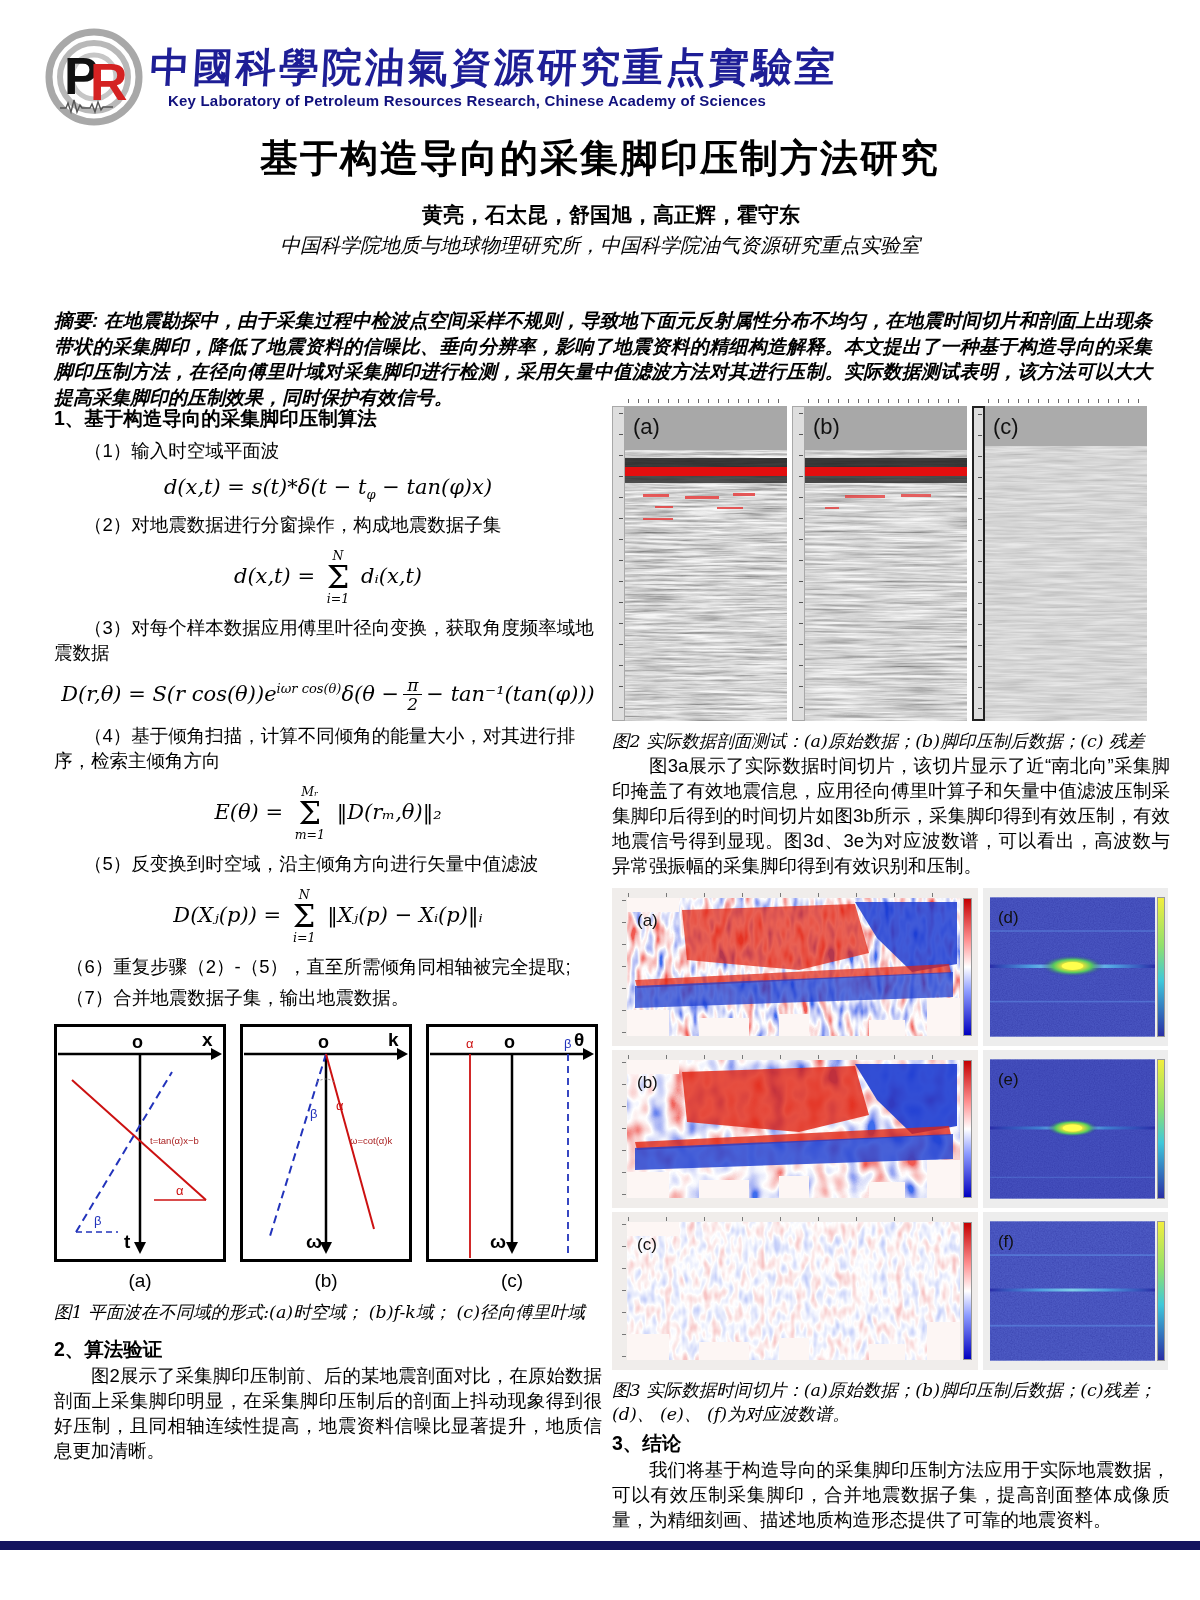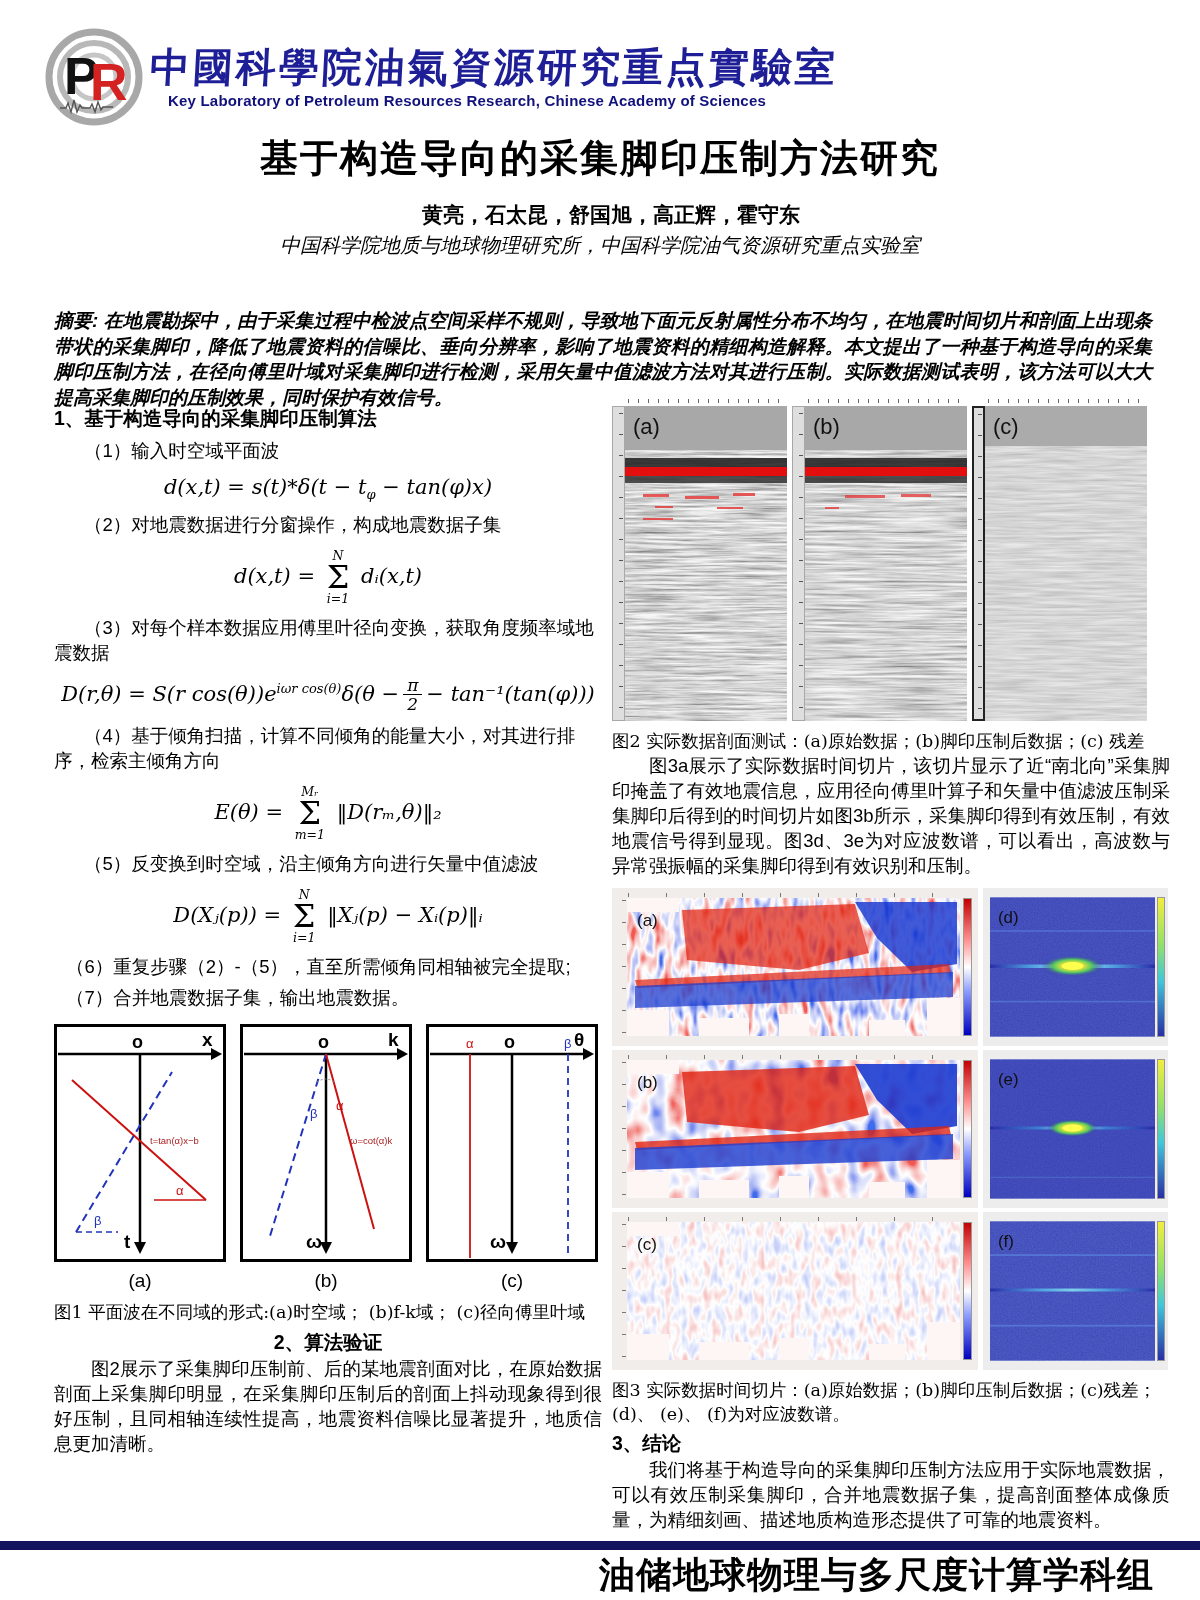--- a/index.html
+++ b/index.html
@@ -37,21 +37,21 @@
   .sg .lim { font-size:12.5px; line-height:13px; font-style:italic; }
   .sg .sum { font-size:32px; line-height:30px; font-style:normal; font-family:"DejaVu Serif", serif; }
   .frac { display:inline-flex; flex-direction:column; align-items:center; vertical-align:middle; margin:0 4px; }
   .frac .num { font-size:17px; line-height:17px; border-bottom:1.5px solid #000; padding:0 4px; }
   .frac .den { font-size:17px; line-height:18px; }
 
   
   .fig1 { display:flex; gap:14px; margin-top:14px; }
   .f1p  { width:172px; }
   .f1tag { text-align:center; font-size:19px; margin-top:4px; }
-  .caption { font-family:"DejaVu Serif", serif; font-size:17.5px; line-height:24px; margin-top:8px; }
+  .caption { font-family:"DejaVu Serif", serif; font-size:17.5px; line-height:24px; margin-top:8px;font-style:italic; }
   .caption.center { text-align:left; }
 
   
   .fig2 { display:flex; gap:5px; }
   .f2panel { position:relative; padding-top:8px; display:flex; }
   .f2top { position:absolute; top:1px; left:16px; right:2px; height:4px;
            background-image:repeating-linear-gradient(to right,#666 0 1px, transparent 1px 10px); }
   .f2ruler { width:13px; height:315px; background:#dedede; border:1px solid #a8a8a8;
              background-image:repeating-linear-gradient(to bottom,#555 0 1px, transparent 1px 21px);
              background-size:4px 100%; background-position:right 1px top 6px; background-repeat:no-repeat; }
@@ -210,21 +210,21 @@
           <line x1="44" y1="30" x2="44" y2="234" stroke="#c11" stroke-width="1.8"></line>
           <text x="40" y="24" font-size="13" fill="#c11">α</text>
           <line x1="142" y1="30" x2="142" y2="234" stroke="#2233bb" stroke-width="1.8" stroke-dasharray="7 5"></line>
           <text x="138" y="24" font-size="13" fill="#2233bb">β</text>
         </svg>
         <div class="f1tag">(c)</div>
       </div>
     </div>
     <div class="caption center">图1 平面波在不同域的形式:(a)时空域； (b)f-k域； (c)径向傅里叶域</div>
 
-    <div class="h-sec" style="margin-top:5px;text-align:center;">2、算法验证</div>
+    <div class="h-sec" style="margin-top:12px;">2、算法验证</div>
     <div class="body-text">图2展示了采集脚印压制前、后的某地震剖面对比，在原始数据剖面上采集脚印明显，在采集脚印压制后的剖面上抖动现象得到很好压制，且同相轴连续性提高，地震资料信噪比显著提升，地质信息更加清晰。</div>
   </div>
 
   <div class="rightcol">
 
     <div class="fig2">
 
       <div class="f2panel">
         <div class="f2top"></div>
         <div class="f2ruler"></div>
@@ -487,15 +487,14 @@
       </div>
     </div>
 
     <div class="caption">图3 实际数据时间切片：(a)原始数据；(b)脚印压制后数据；(c)残差；(d)、 (e)、 (f)为对应波数谱。</div>
 
     <div class="h-sec" style="margin-top:4px;">3、结论</div>
     <div class="body-text">我们将基于构造导向的采集脚印压制方法应用于实际地震数据，可以有效压制采集脚印，合并地震数据子集，提高剖面整体成像质量，为精细刻画、描述地质构造形态提供了可靠的地震资料。</div>
   </div>
 
   <div class="footbar"></div>
-  <div class="foottext">油储地球物理与多尺度计算学科组</div>
 
 </div>
 
 </body></html>

